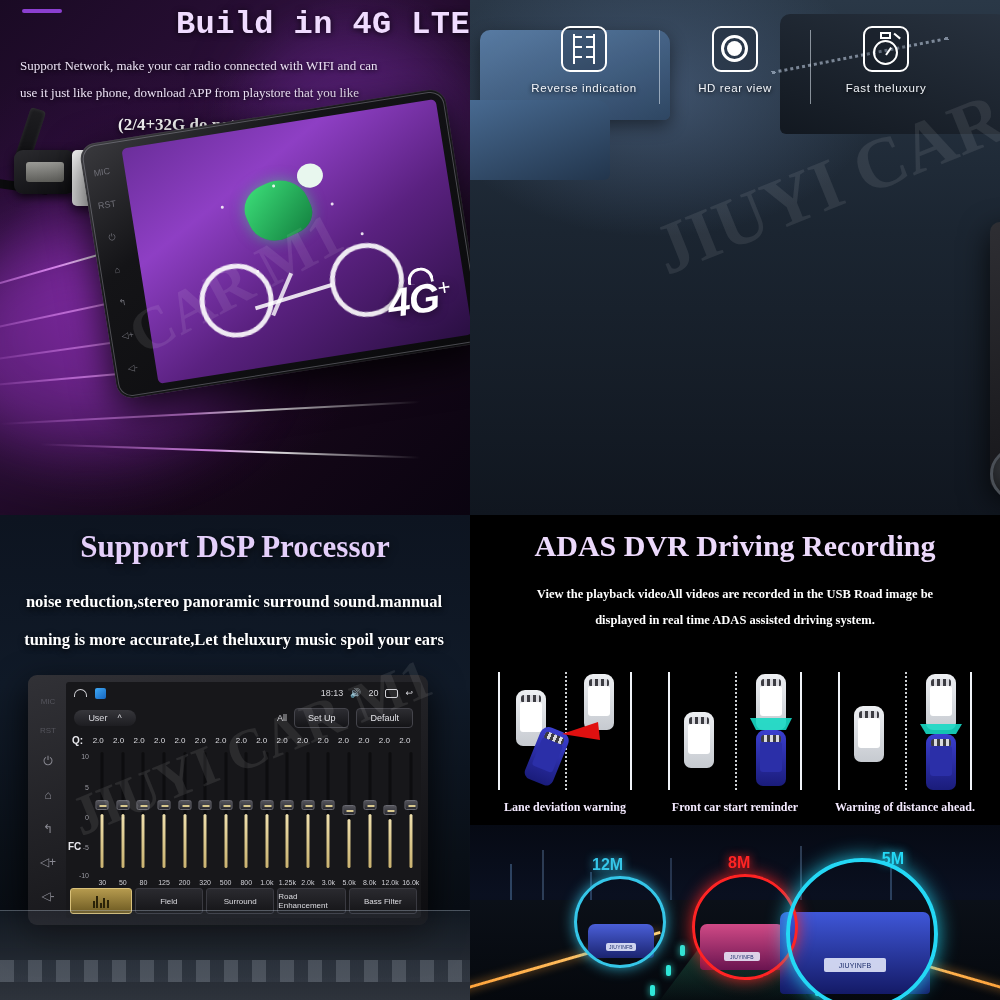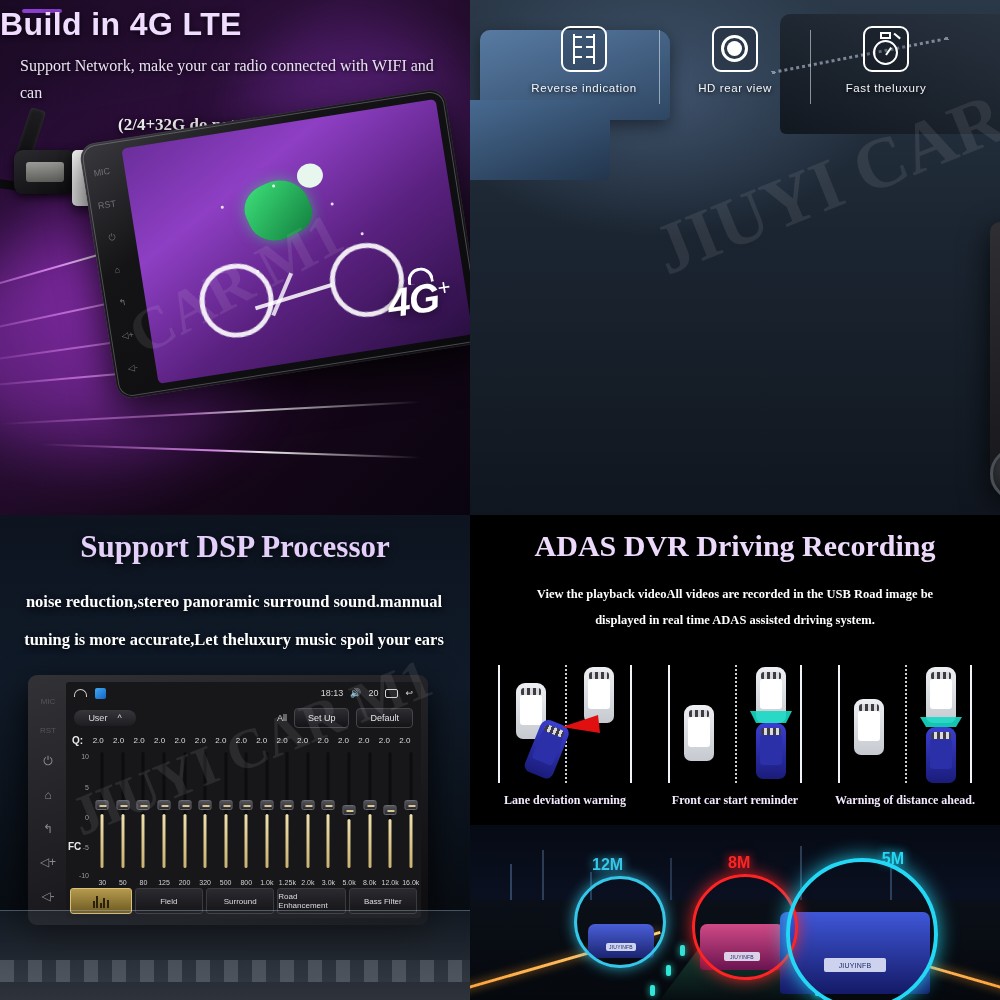--- a/index.html
+++ b/index.html
@@ -15,25 +15,25 @@
           radial-gradient(ellipse 70% 60% at 30% 55%, rgba(150,40,190,.55) 0%, rgba(60,12,80,.25) 45%, rgba(0,0,0,0) 75%),
           radial-gradient(ellipse 50% 45% at 78% 30%, rgba(110,40,150,.40) 0%, rgba(0,0,0,0) 70%),
           linear-gradient(135deg,#1a0a24 0%, #2b0f38 35%, #150718 70%, #0a0410 100%); }
   .p1 .streak { position:absolute; height:2px; border-radius:2px;
         background:linear-gradient(90deg, rgba(255,120,255,0) 0%, rgba(236,150,255,.85) 45%, rgba(255,255,255,.9) 60%, rgba(200,90,255,0) 100%);
         filter:blur(.6px); }
   .p1 .glowblob { position:absolute; border-radius:50%; filter:blur(34px); }
   .tag-dash { position:absolute; left:22px; top:9px; width:40px; height:4px;
         background:#8b3fd0; border-radius:2px; }
 
-  .p1-title { position:absolute; top:6px; left:0; width:100%; text-align:left;
-        font-family:Liberation Sans, sans-serif; font-size:32px; color:#f0dcff;
+  .p1-title { position:absolute; top:6px; left:0; width:100%; text-align:right;
+        font-family:Liberation Mono, monospace; font-size:32px; color:#f0dcff;
         text-shadow:0 1px 6px rgba(0,0,0,.8); letter-spacing:.4px; }
   .p1-sub { position:absolute; left:20px; top:52px; width:420px;
-        font-family:"Liberation Serif", serif; font-size:16px; color:#ece2f5;
+        font-family:"Liberation Serif", serif; font-size:13px; color:#ece2f5;
         line-height:27px; text-shadow:0 1px 4px rgba(0,0,0,.9); }
   .p1-note { position:absolute; left:0; top:115px; width:420px; text-align:center;
         font-family:"Liberation Serif", serif; font-size:17px; color:#fff; font-weight:700;
         text-shadow:0 1px 5px rgba(0,0,0,.9); }
 
   
   .dongle { position:absolute; left:-4px; top:110px; width:130px; height:110px; }
   .dongle .cable { position:absolute; left:-6px; top:72px; width:60px; height:9px;
         background:#0b0b0d; border-radius:5px; transform:rotate(8deg); }
   .dongle .body { position:absolute; left:18px; top:40px; width:62px; height:44px;
@@ -238,21 +238,21 @@
 
   
   .p4 { position:relative; overflow:hidden; background:#000; }
   .p4-title { position:absolute; top:14px; left:0; width:100%; text-align:center;
         font-family:"Liberation Serif", serif; font-size:30px; color:#ecd9fb;
         text-shadow:0 2px 7px rgba(0,0,0,.9); }
   .p4-sub { position:absolute; top:66px; left:40px; width:450px; text-align:center;
         font-family:"Liberation Serif", serif; font-size:12.5px; color:#fff;
         font-weight:700; line-height:26px; }
 
-  .adas-row { position:absolute; top:150px; left:20px; width:490px;
+  .adas-row { position:absolute; top:157px; left:20px; width:490px;
         display:flex; justify-content:space-between;align-items:flex-end; }
   .adas-cell { width:150px; position:relative; }
   .lane { position:relative; height:118px; }
   .lane .ln { position:absolute; top:0; bottom:0; width:2px; background:#f0f3f8; }
   .lane .ln.left { left:8px; } .lane .ln.right { right:8px; }
   .lane .ctr { position:absolute; left:50%; top:0; bottom:0; width:0;
         border-left:2px dotted rgba(240,243,248,.85); }
   .car-top { position:absolute; width:30px; height:56px; border-radius:9px 9px 7px 7px; }
   .car-top .roof { position:absolute; left:4px; top:12px; right:4px; height:30px;
         background:#fff; border-radius:3px; }
@@ -304,20 +304,21 @@
     <div class="streak" style="left:-30px;top:335px;width:380px;transform:rotate(-8deg);"></div>
     <div class="streak" style="left:-20px;top:372px;width:300px;transform:rotate(-5deg);"></div>
     <div class="streak" style="left:0px;top:412px;width:420px;transform:rotate(-3deg);"></div>
     <div class="streak" style="left:40px;top:450px;width:380px;transform:rotate(2deg);"></div>
     <div class="streak" style="left:-60px;top:262px;width:260px;transform:rotate(-16deg);"></div>
 
     <div class="tag-dash"></div>
     <h1 class="p1-title">Build in 4G LTE</h1>
     <div class="p1-sub">
       <div>Support Network, make your car radio connected with WIFI and can</div>
+      <div>use it just like phone, download APP from playstore that you like</div>
     </div>
     <div class="p1-note">(2/4+32G do not support)</div>
 
     <div class="dongle">
       <div class="cable"></div>
       <div class="arm"></div>
       <div class="body"></div>
       <div class="slot"></div>
     </div>
     <div class="sim">

